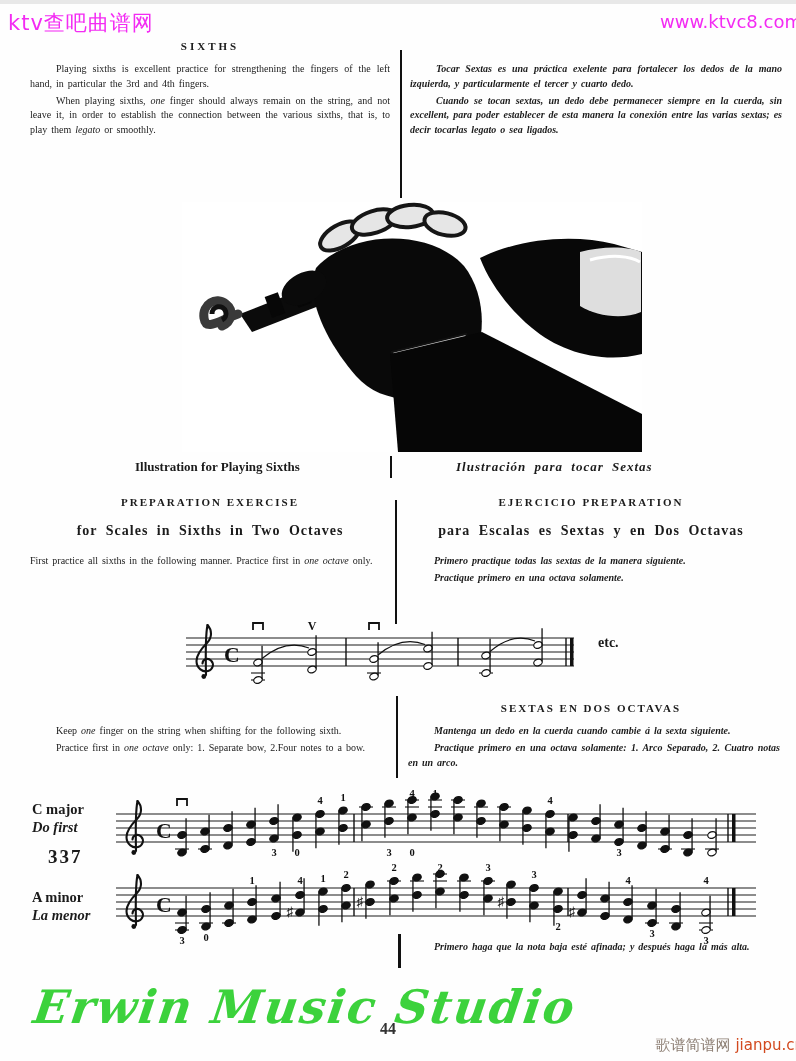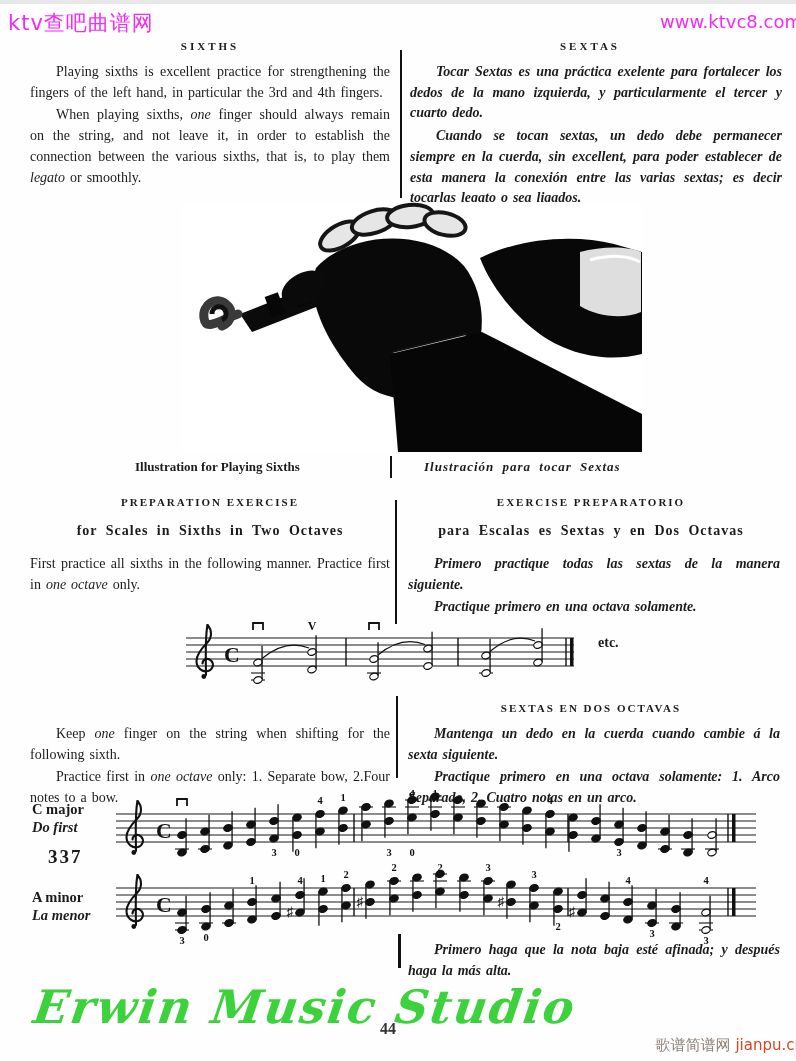--- a/index.html
+++ b/index.html
@@ -17,21 +17,21 @@
   }
   .abs{position:absolute;}
   .wm-tl{left:8px;top:5px;font-size:21px;color:var(--magenta);font-family:"DejaVu Sans",sans-serif;letter-spacing:1px;}
   .wm-tr{right:10px;top:7px;font-size:18px;color:var(--magenta);font-family:"DejaVu Sans",sans-serif;}
   .wm-br{right:8px;top:1032px;font-size:15px;font-family:"DejaVu Sans",sans-serif;}
   .wm-br .site{color:var(--wm-gray);}
   .wm-br .domain{color:var(--wm-orange);margin-left:5px;}
   .h-major{font-size:11px;font-weight:bold;letter-spacing:3px;text-align:center;}
   .h-sub{font-size:14px;font-weight:bold;letter-spacing:1px;text-align:center;margin-top:5px;word-spacing:4px;}
   .col{width:360px;}
-  .col p{margin:0 0 2px 0;font-size:14px;line-height:1.48;text-align:justify;word-spacing:1.5px;}
+  .col p{margin:0 0 2px 0;font-size:10px;line-height:1.48;text-align:justify;word-spacing:1.5px;}
   .col p.ind{text-indent:26px;}
   .es{font-style:italic;font-weight:600;}
   em.w{font-style:italic;}
   .caption{font-size:13px;font-weight:bold;}
   .caption.es-c{font-style:italic;font-weight:600;letter-spacing:1px;word-spacing:4px;}
   .vdiv{width:2px;background:#111;}
   .keylabel{font-size:14.5px;font-weight:bold;line-height:1.25;}
   .keylabel .es-k{font-style:italic;}
   .exnum{font-size:19px;font-weight:bold;letter-spacing:2px;}
   .etc{font-size:14px;font-weight:bold;}
@@ -54,21 +54,20 @@
   <div class="abs vdiv" style="left:395px;top:496px;height:124px;"></div>
   <div class="abs vdiv" style="left:396px;top:692px;height:82px;"></div>
   <div class="abs vdiv" style="left:398px;top:930px;height:34px;width:3px;"></div>
 
   <div class="abs h-major" style="left:30px;top:36px;width:360px;">SIXTHS</div>
   <div class="abs col" style="left:30px;top:58px;">
     <p class="ind"><span>Playing sixths is excellent practice for strengthening the fingers of the left hand, in particular the 3rd and 4th fingers.</span></p>
     <p class="ind"><span>When playing sixths, </span><em class="w">one</em><span> finger should always remain on the string, and not leave it, in order to establish the connection between the various sixths, that is, to play them </span><em class="w">legato</em><span> or smoothly.</span></p>
   </div>
 
-  <div class="abs h-major" style="left:410px;top:36px;width:360px;">SEXTAS</div>
   <div class="abs col" style="left:410px;top:58px;width:372px;">
     <p class="ind es"><span>Tocar Sextas es una práctica exelente para fortalecer los dedos de la mano izquierda, y particularmente el tercer y cuarto dedo.</span></p>
     <p class="ind es"><span>Cuando se tocan sextas, un dedo debe permanecer siempre en la cuerda, sin excellent, para poder establecer de esta manera la conexión entre las varias sextas; es decir tocarlas legato o sea ligados.</span></p>
   </div>
 
   <svg class="abs" style="left:182px;top:198px;" width="460" height="250" viewBox="0 0 460 250">
     <rect x="0" y="0" width="460" height="250" fill="#ffffff"></rect>
 
     <polygon points="58,112 215,50 224,70 70,130" fill="#0b0b0b"></polygon>
 
@@ -91,29 +90,29 @@
     <polygon points="210,150 284,132 298,172 224,192" fill="#d6d6d6" stroke="#111" stroke-width="2"></polygon>
 
     <path d="M208,152 L300,130 L460,212 L460,250 L216,250 Z" fill="#060606"></path>
 
     <path d="M298,56 C338,36 392,32 432,42 L460,50 L460,152 C420,162 378,150 350,126 C328,108 308,82 298,56 Z" fill="#080808"></path>
     <path d="M398,50 C420,44 446,44 459,50 L459,110 C440,118 414,114 398,104 Z" fill="#f1f1f1" opacity="0.92"></path>
     <path d="M408,58 C430,52 448,54 458,60" fill="none" stroke="#ffffff" stroke-width="3"></path>
   </svg>
 
   <div class="abs caption" style="left:135px;top:455px;">Illustration for Playing Sixths</div>
-  <div class="abs caption es-c" style="left:424px;top:455px;">Ilustración para tocar Sextas</div>
+  <div class="abs caption es-c" style="left:456px;top:455px;">Ilustración para tocar Sextas</div>
 
   <div class="abs h-major" style="left:30px;top:492px;width:360px;letter-spacing:2px;">PREPARATION EXERCISE</div>
   <div class="abs h-sub" style="left:30px;top:514px;width:360px;">for Scales in Sixths in Two Octaves</div>
   <div class="abs col" style="left:30px;top:550px;">
     <p><span>First practice all sixths in the following manner. Practice first in </span><em class="w">one octave</em><span> only.</span></p>
   </div>
 
-  <div class="abs h-major" style="left:408px;top:492px;width:366px;letter-spacing:2px;">EXERCISE PREPARATORIO</div>
+  <div class="abs h-major" style="left:408px;top:492px;width:366px;letter-spacing:2px;">EJERCICIO PREPARATION</div>
   <div class="abs h-sub" style="left:408px;top:514px;width:366px;">para Escalas es Sextas y en Dos Octavas</div>
   <div class="abs col" style="left:408px;top:550px;width:372px;">
     <p class="ind es"><span>Primero practique todas las sextas de la manera siguiente.</span></p>
     <p class="ind es"><span>Practique primero en una octava solamente.</span></p>
   </div>
 
   <div class="abs" style="left:186px;top:612px;"><svg viewBox="0 0 404 74" width="404" height="74">
         <line x1="0" y1="22" x2="388" y2="22" stroke="#1a1a1a" stroke-width="1.1"></line>
         <line x1="0" y1="29" x2="388" y2="29" stroke="#1a1a1a" stroke-width="1.1"></line>
         <line x1="0" y1="36" x2="388" y2="36" stroke="#1a1a1a" stroke-width="1.1"></line>

